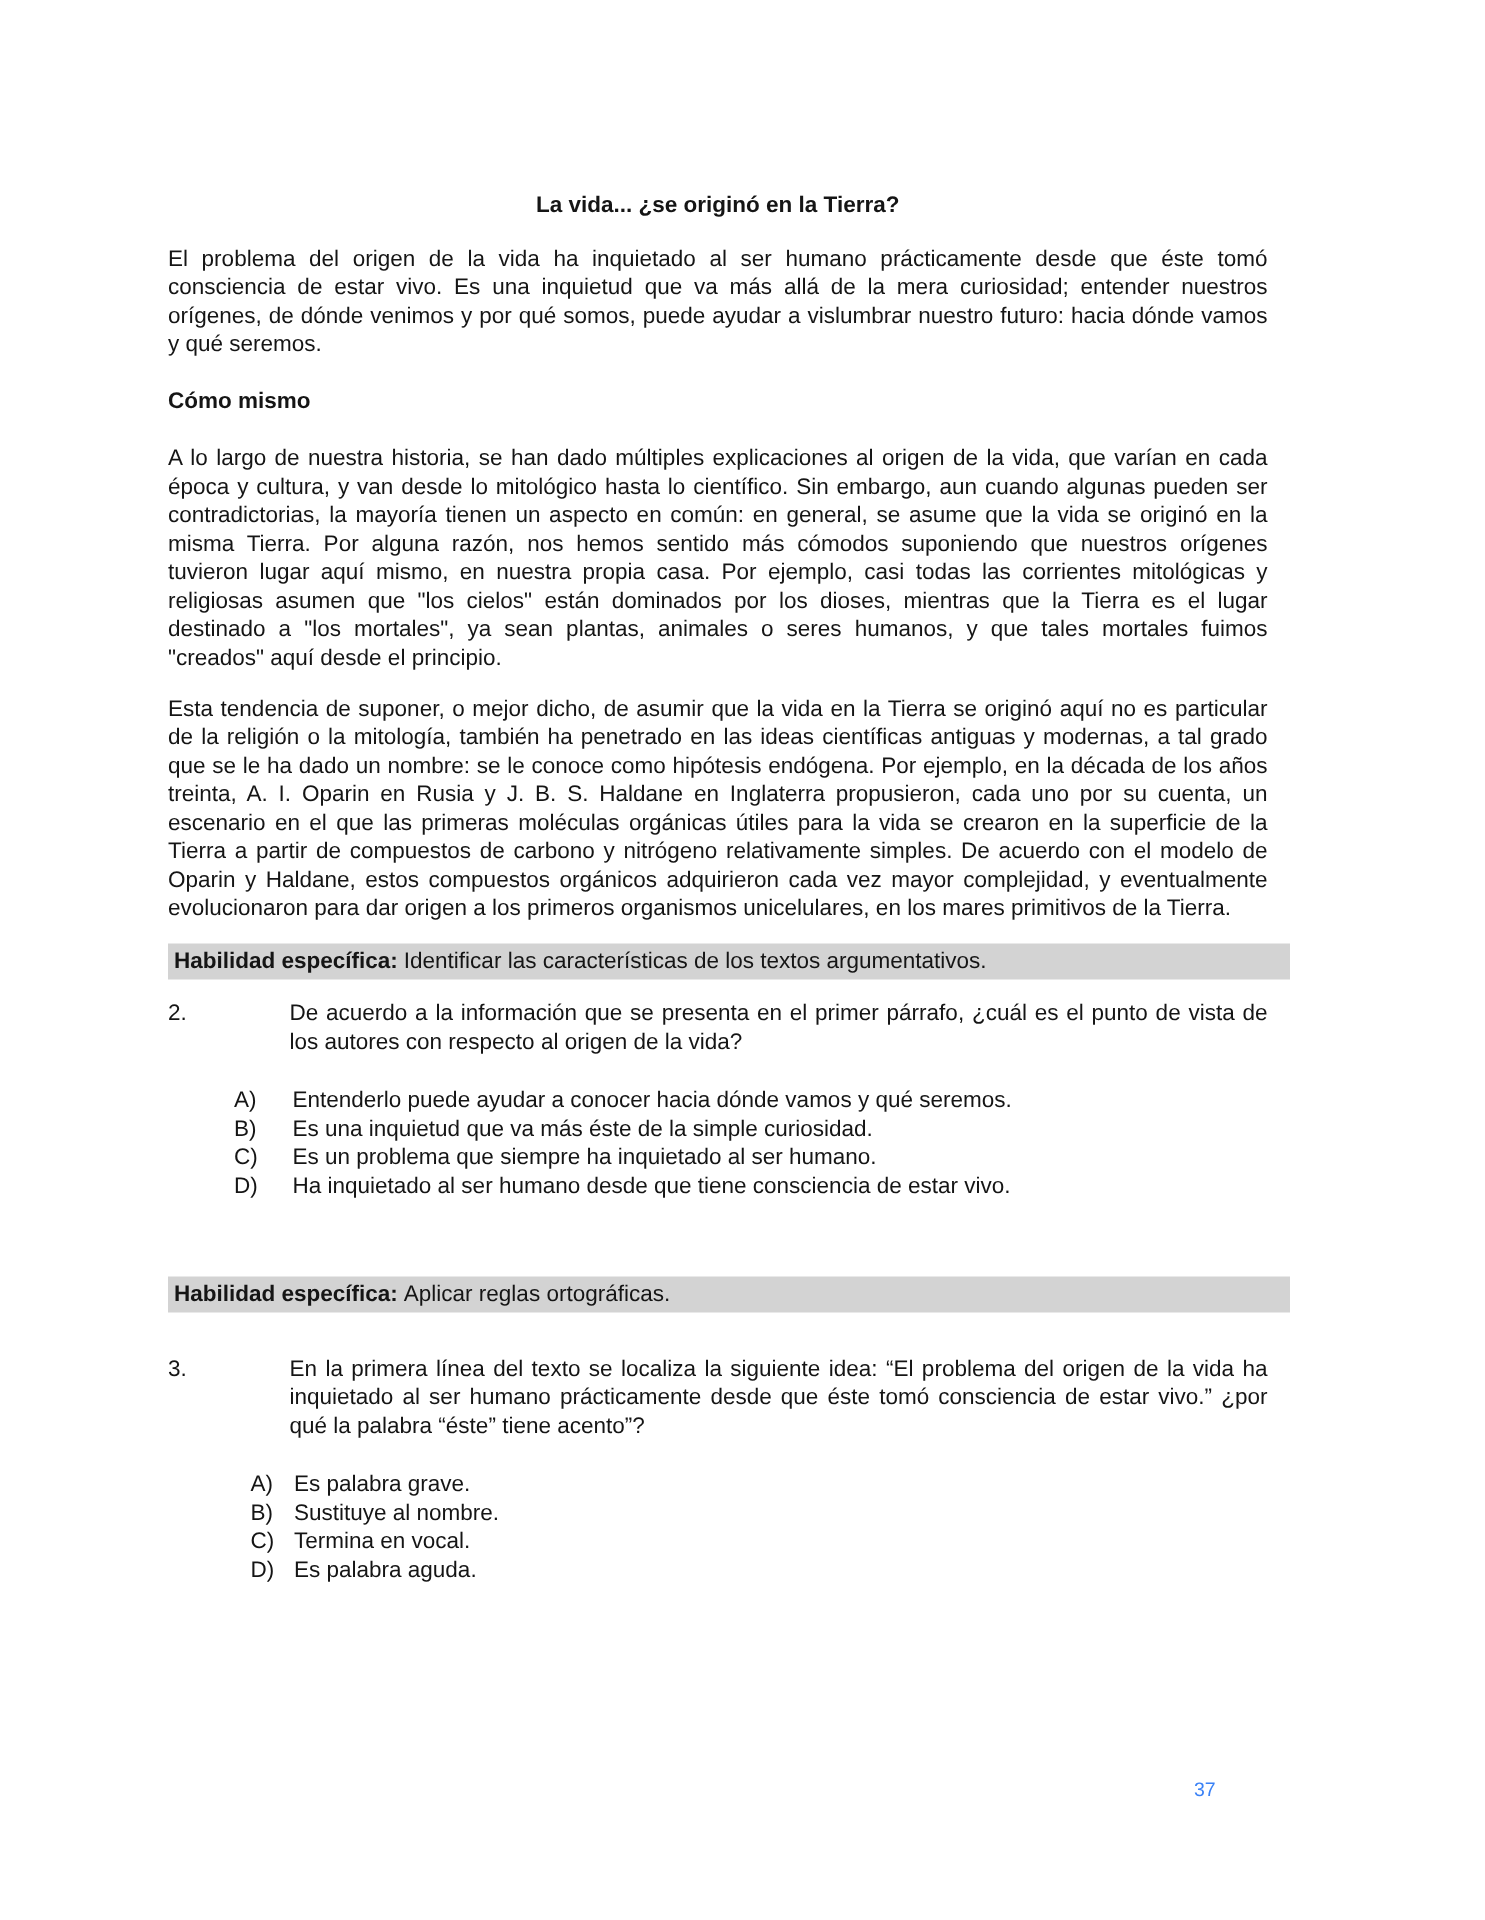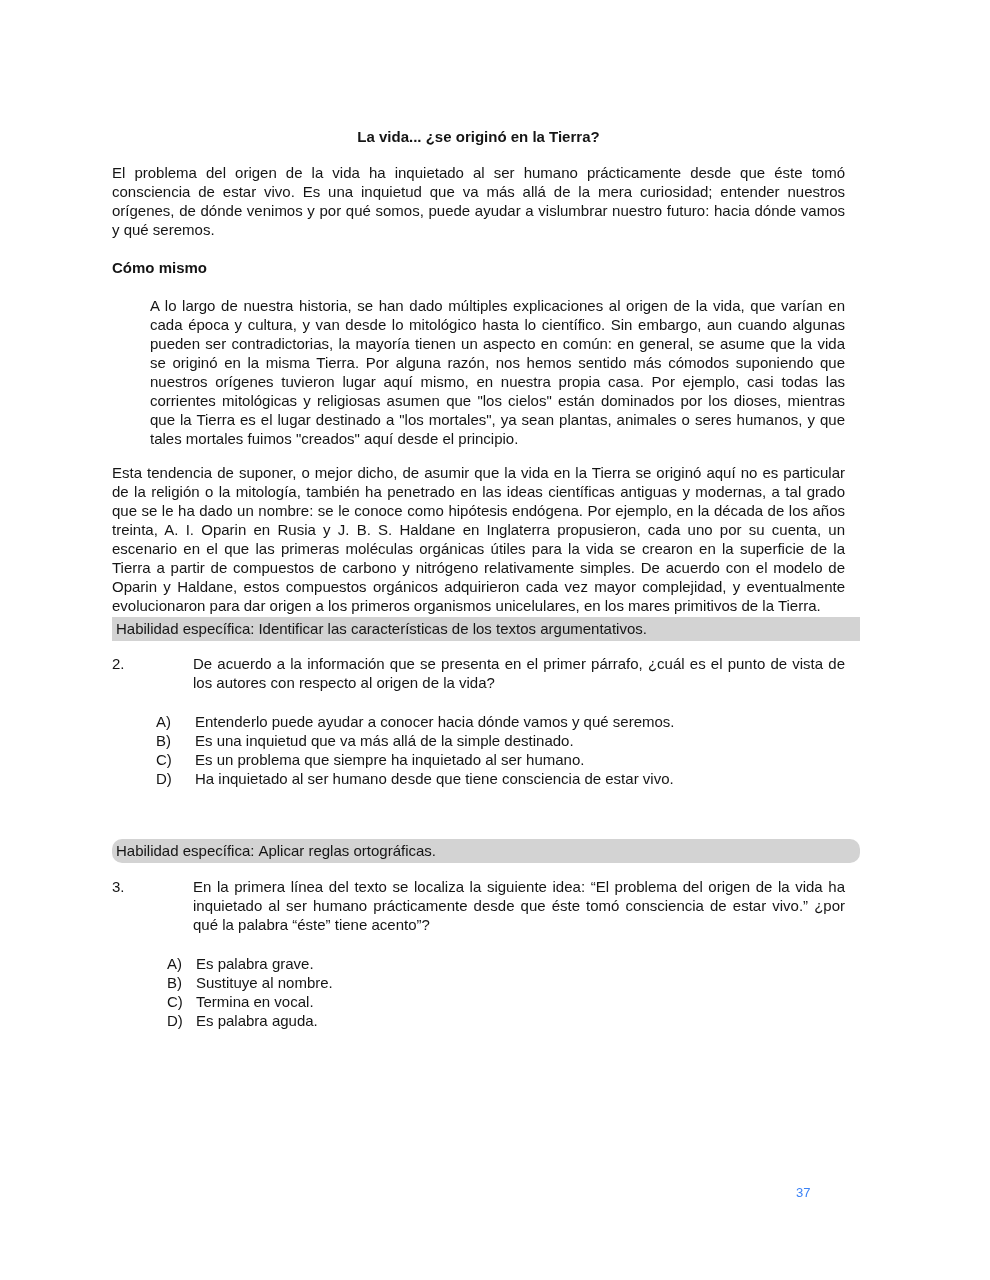--- a/index.html
+++ b/index.html
@@ -28,22 +28,22 @@
     line-height: 19px;
     text-align: center;
     margin: 0 15px 17px 0;
   }
   .para {
     font-size: 15px;
     line-height: 19px;
     text-align: justify;
     margin: 0 15px 19px 0;
   }
-  .para.p2 { margin-bottom: 15px; margin-left: 38px; }
-  .para.p3 { margin-bottom: 2px; }
+  .para.p2 { margin-bottom: 15px; }
+  .para.p3 { margin-bottom: 14px; }
   .subheading {
     font-size: 15px;
     font-weight: bold;
     line-height: 19px;
     margin: 0 15px 19px 0;
   }
   .citation {
     font-size: 12.5px;
     line-height: 17px;
     text-align: right;
@@ -58,22 +58,22 @@
   }
   .skill-bar {
     background: #d3d3d3;
     font-size: 15px;
     line-height: 17px;
     padding: 3px 4px 4px 4px;
     box-sizing: border-box;
     width: 100%;
     margin: 0 0 13px 0;
   }
-  .skill-bar.second { margin-bottom: 14px; border-radius: 10px; }
-  .skill-label { font-weight: normal; margin-right: 4px; }
+  .skill-bar.second { margin-bottom: 28px; }
+  .skill-label { font-weight: bold; margin-right: 4px; }
   .question {
     display: flex;
     font-size: 15px;
     line-height: 19px;
     margin: 0 15px 20px 0;
   }
   .qnum { width: 48px; flex-shrink: 0; }
   .qtext { flex: 1; text-align: justify; margin-left: 33px; }
   .options {
     font-size: 15px;
@@ -119,21 +119,21 @@
       <div class="qtext">De acuerdo a la información que se presenta en el primer párrafo, ¿cuál es el punto de vista de los autores con respecto al origen de la vida?</div>
     </div>
 
     <div class="options wide">
       <div class="option">
         <span class="opt-letter">A)</span>
         <span class="opt-text">Entenderlo puede ayudar a conocer hacia dónde vamos y qué seremos.</span>
       </div>
       <div class="option">
         <span class="opt-letter">B)</span>
-        <span class="opt-text">Es una inquietud que va más allá de la simple destinado.</span>
+        <span class="opt-text">Es una inquietud que va más éste de la simple curiosidad.</span>
       </div>
       <div class="option">
         <span class="opt-letter">C)</span>
         <span class="opt-text">Es un problema que siempre ha inquietado al ser humano.</span>
       </div>
       <div class="option">
         <span class="opt-letter">D)</span>
         <span class="opt-text">Ha inquietado al ser humano desde que tiene consciencia de estar vivo.</span>
       </div>
     </div>

